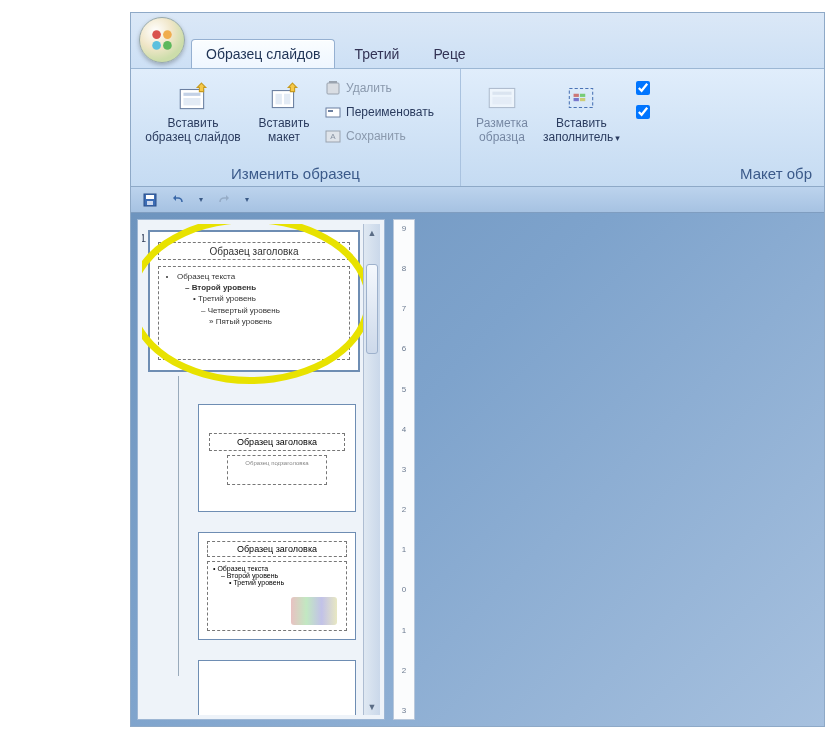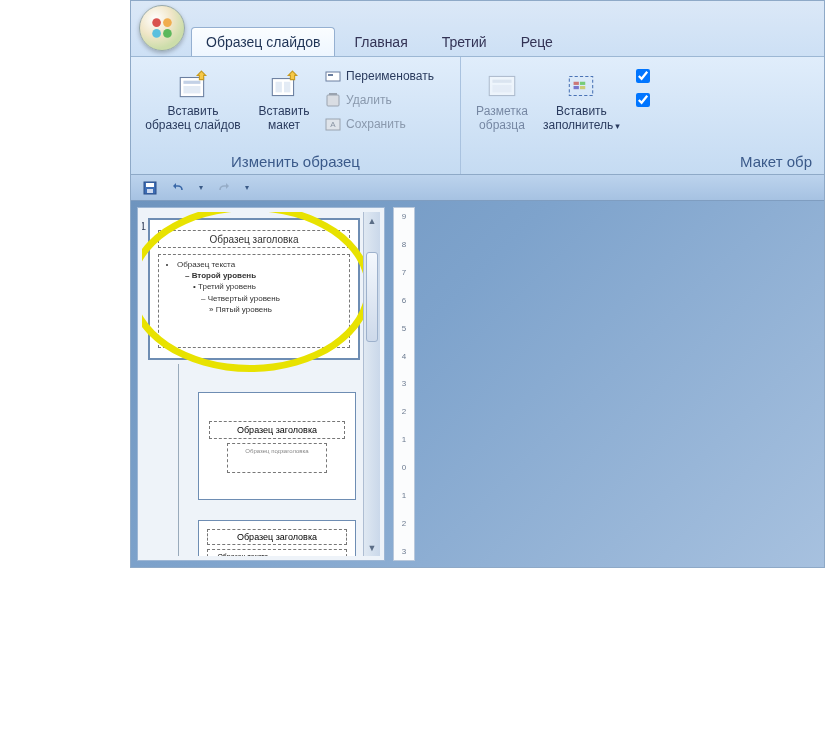--- a/index.html
+++ b/index.html
@@ -1,18 +1,18 @@
 <!DOCTYPE html>
 <html><head>
 <meta charset="utf-8">
 <style>
   * { box-sizing: border-box; margin: 0; padding: 0; font-family: "Segoe UI", Tahoma, sans-serif; }
   body { background: #fff; }
   .frame { width: 825px; height: 729px; position: relative; overflow: hidden; background: #fff; }
-  .app { position: absolute; left: 130px; top: 0; width: 695px; height: 568px; background: linear-gradient(#cfe0f4, #b9d2ec); border: 1px solid #8ea9c7; }
+  .app { position: absolute; left: 130px; top: 12px; width: 695px; height: 715px; background: linear-gradient(#cfe0f4, #b9d2ec); border: 1px solid #8ea9c7; }
 
   
   .titlezone { height: 56px; position: relative; background: linear-gradient(#dbe8f7, #cde0f5); border-bottom: 1px solid #9cb7d4; }
   .orb { position: absolute; left: 8px; top: 4px; width: 46px; height: 46px; border-radius: 50%; background: radial-gradient(circle at 35% 30%, #fff, #f0e6c8 40%, #cda 70%); border: 1px solid #9aa; box-shadow: 0 2px 4px rgba(0,0,0,.25); display:flex; align-items:center; justify-content:center; }
   .orb svg { width: 26px; height: 26px; }
 
   .tabs { position: absolute; left: 60px; bottom: 0; display: flex; gap: 4px; align-items: flex-end; }
   .tab { padding: 6px 14px 6px 14px; font-size: 14px; color: #2c3e66; background: linear-gradient(#f5faff,#e7f0fb); border: 1px solid #a6bedb; border-bottom: none; border-radius: 4px 4px 0 0; cursor: pointer; }
   .tab.active { background: linear-gradient(#fafdff,#eef6ff); border-color: #95b0d1; box-shadow: inset 0 1px 0 #fff; color: #1f3355; font-weight: 400; }
   .tab:not(.active) { background: transparent; border-color: transparent; color: #335; }
@@ -86,21 +86,20 @@
       <div class="orb">
         <svg viewBox="0 0 24 24">
           <circle cx="7" cy="7" r="4" fill="#d9534f"></circle>
           <circle cx="17" cy="7" r="4" fill="#f0ad4e"></circle>
           <circle cx="7" cy="17" r="4" fill="#5bc0de"></circle>
           <circle cx="17" cy="17" r="4" fill="#5cb85c"></circle>
         </svg>
       </div>
       <div class="tabs">
         <div class="tab active">Образец слайдов</div>
-        <div class="tab">Главная</div>
         <div class="tab">Третий</div>
         <div class="tab">Реце</div>
       </div>
     </div>
 
     <div class="ribbon">
       <div class="group" style="width:330px">
         <div class="group-body">
           <div class="bigbtn" style="min-width:112px">
             <svg class="ico" viewBox="0 0 32 32">
@@ -116,33 +115,33 @@
             <svg class="ico" viewBox="0 0 32 32">
               <rect x="5" y="9" width="20" height="16" fill="#fff" stroke="#6b7fa0"></rect>
               <rect x="8" y="12" width="6" height="10" fill="#e3ebf5"></rect>
               <rect x="16" y="12" width="6" height="10" fill="#e3ebf5"></rect>
               <polygon points="24,2 28,6 26,6 26,10 22,10 22,6 20,6" fill="#f7c948" stroke="#c79a1e"></polygon>
             </svg>
             <div class="lbl" style="white-space:pre-line">Вставить
 макет</div>
           </div>
           <div class="col">
+            <div class="smallbtn disabled">
+              <svg class="sico" viewBox="0 0 16 16">
+                  <rect x="2" y="3" width="12" height="11" rx="1" fill="#d9dde3" stroke="#9aa3af"></rect>
+                  <line x1="4" y1="2" x2="12" y2="2" stroke="#9aa3af" stroke-width="2"></line>
+                </svg>
+              <span>Удалить</span>
+            </div>
             <div class="smallbtn">
               <svg class="sico" viewBox="0 0 16 16">
                   <rect x="1" y="4" width="14" height="9" fill="#fff" stroke="#6b7fa0"></rect>
                   <rect x="3" y="6" width="5" height="2" fill="#6b7fa0"></rect>
                 </svg>
               <span>Переименовать</span>
-            </div>
-            <div class="smallbtn disabled">
-              <svg class="sico" viewBox="0 0 16 16">
-                  <rect x="2" y="3" width="12" height="11" rx="1" fill="#d9dde3" stroke="#9aa3af"></rect>
-                  <line x1="4" y1="2" x2="12" y2="2" stroke="#9aa3af" stroke-width="2"></line>
-                </svg>
-              <span>Удалить</span>
             </div>
             <div class="smallbtn disabled">
               <svg class="sico" viewBox="0 0 16 16">
                   <rect x="1" y="3" width="14" height="11" fill="#dfe4ea" stroke="#9aa3af"></rect>
                   <text x="8" y="11" text-anchor="middle" font-size="8" fill="#8893a2">A</text>
                 </svg>
               <span>Сохранить</span>
             </div>
           </div>
         </div>

